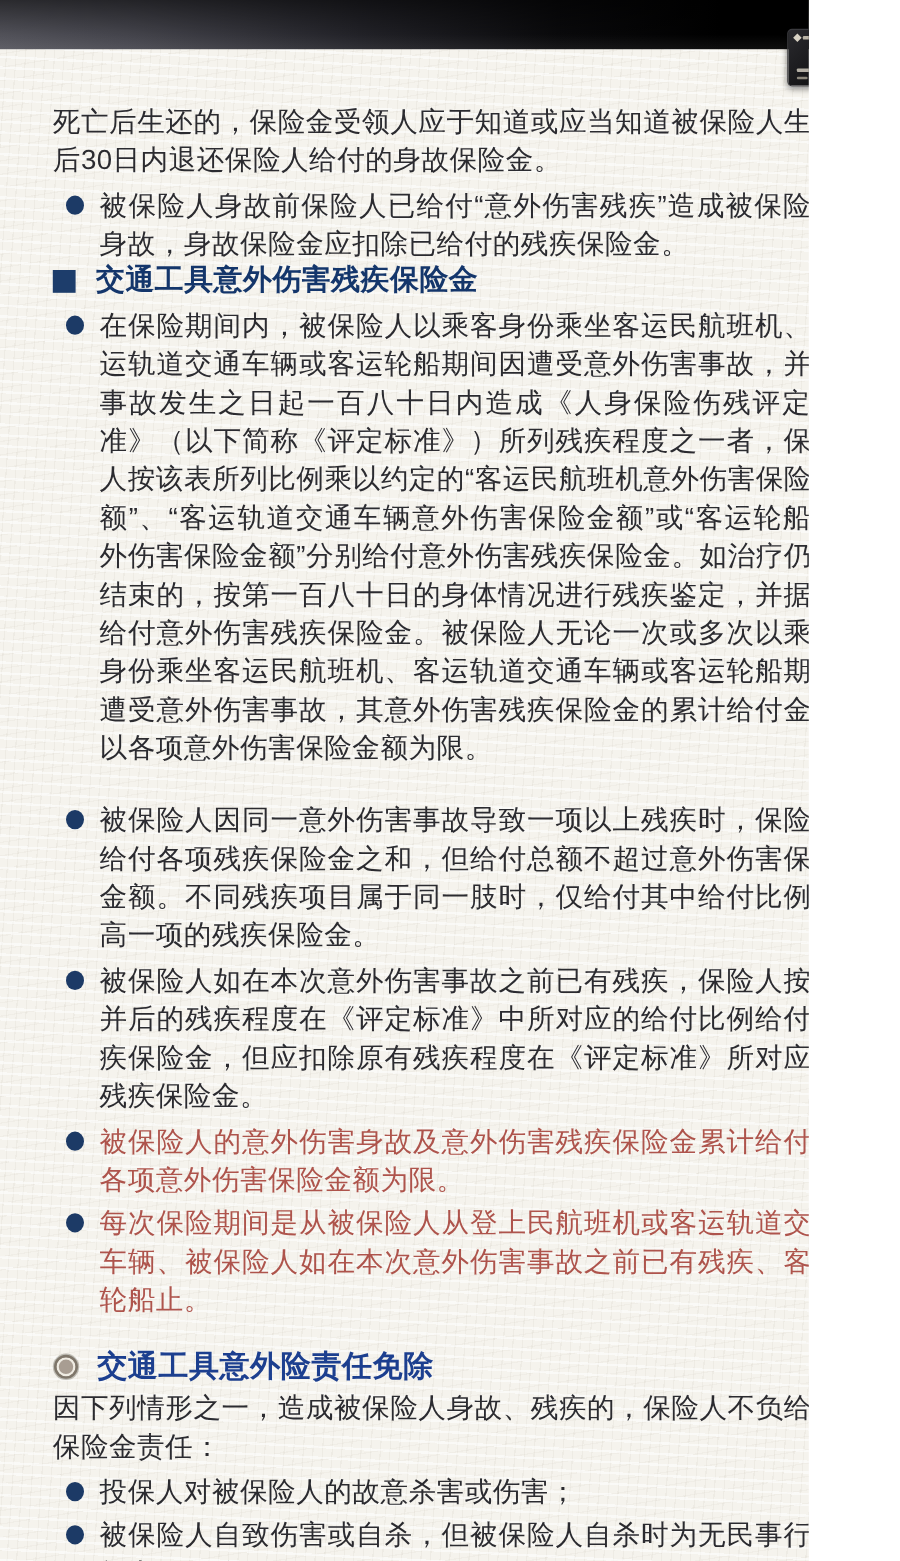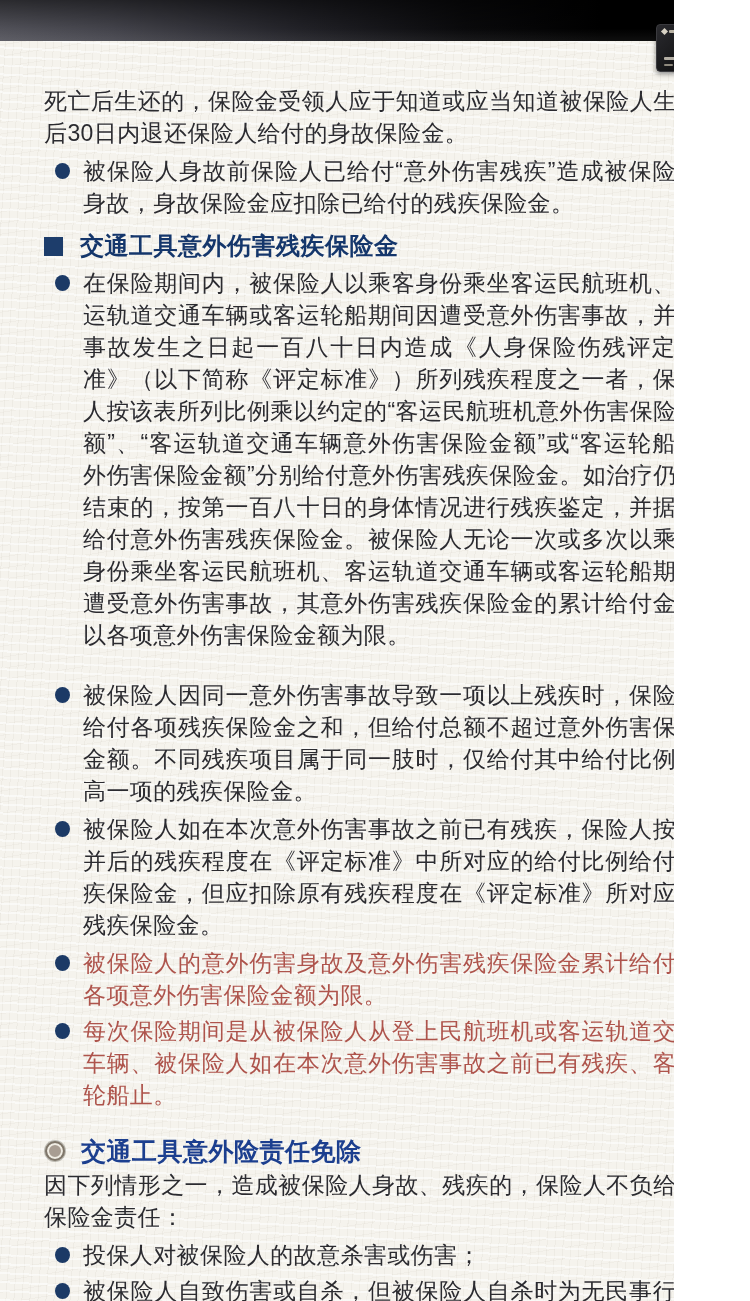--- a/index.html
+++ b/index.html
@@ -60,21 +60,21 @@
   .para-cont{margin-left:39px;}
   .item{position:relative;padding-left:39px;margin-top:6px;}
   .item.mt-lg{margin-top:28px;}
   .item.mt-sm{margin-top:4px;}
   .dot{
     position:absolute;left:11px;top:8px;width:15px;height:16px;
     border-radius:50%;background:#1c3a66;
   }
   .red-text p, p.red-text{color:#ae544c;}
   .subheader{
-    display:flex;align-items:center;margin-top:12px;
+    display:flex;align-items:center;margin-top:0;
     color:#14366b;font-weight:bold;font-size:24px;line-height:30px;
   }
   .subheader .square{width:19px;height:19px;background:#1d3d6b;flex:0 0 auto;}
   .subheader .sh-label{margin-left:17px;letter-spacing:.5px;}
   .section-title{
     display:flex;align-items:center;margin-top:22px;margin-left:1px;
     color:#1c3f8f;font-weight:bold;font-size:25px;line-height:36px;
   }
   .medallion{
     width:20px;height:20px;border-radius:50%;flex:0 0 auto;box-sizing:border-box;

